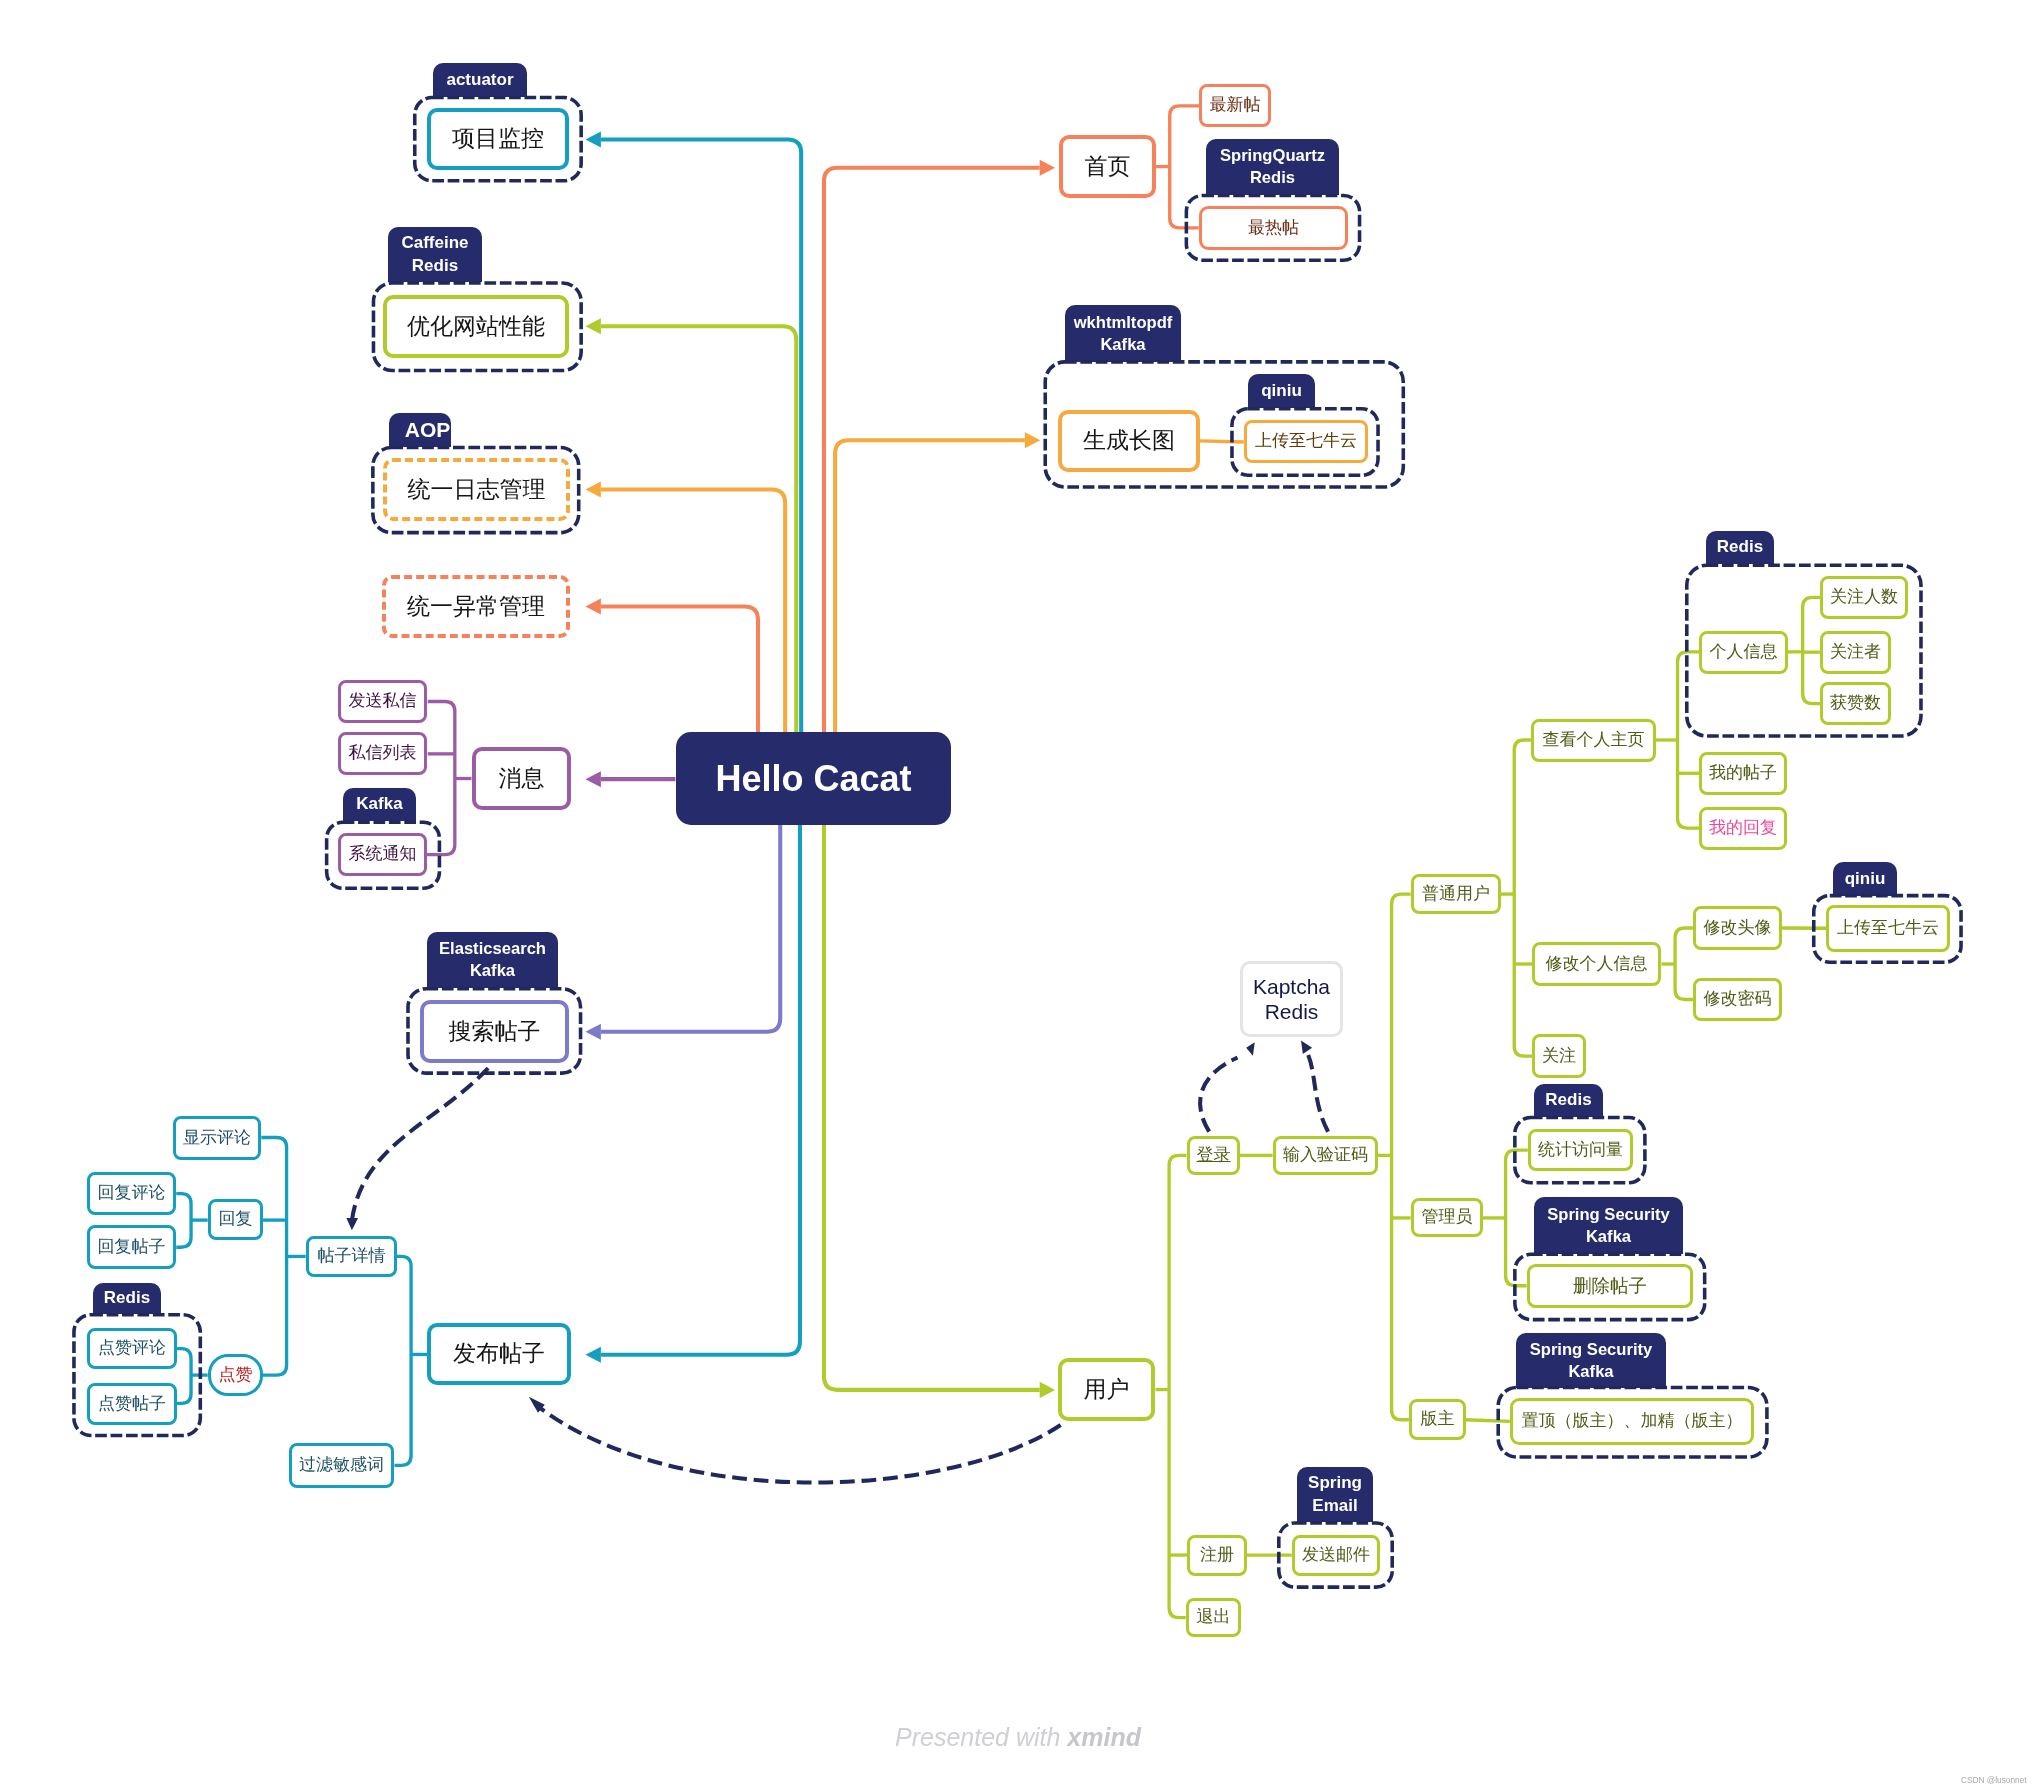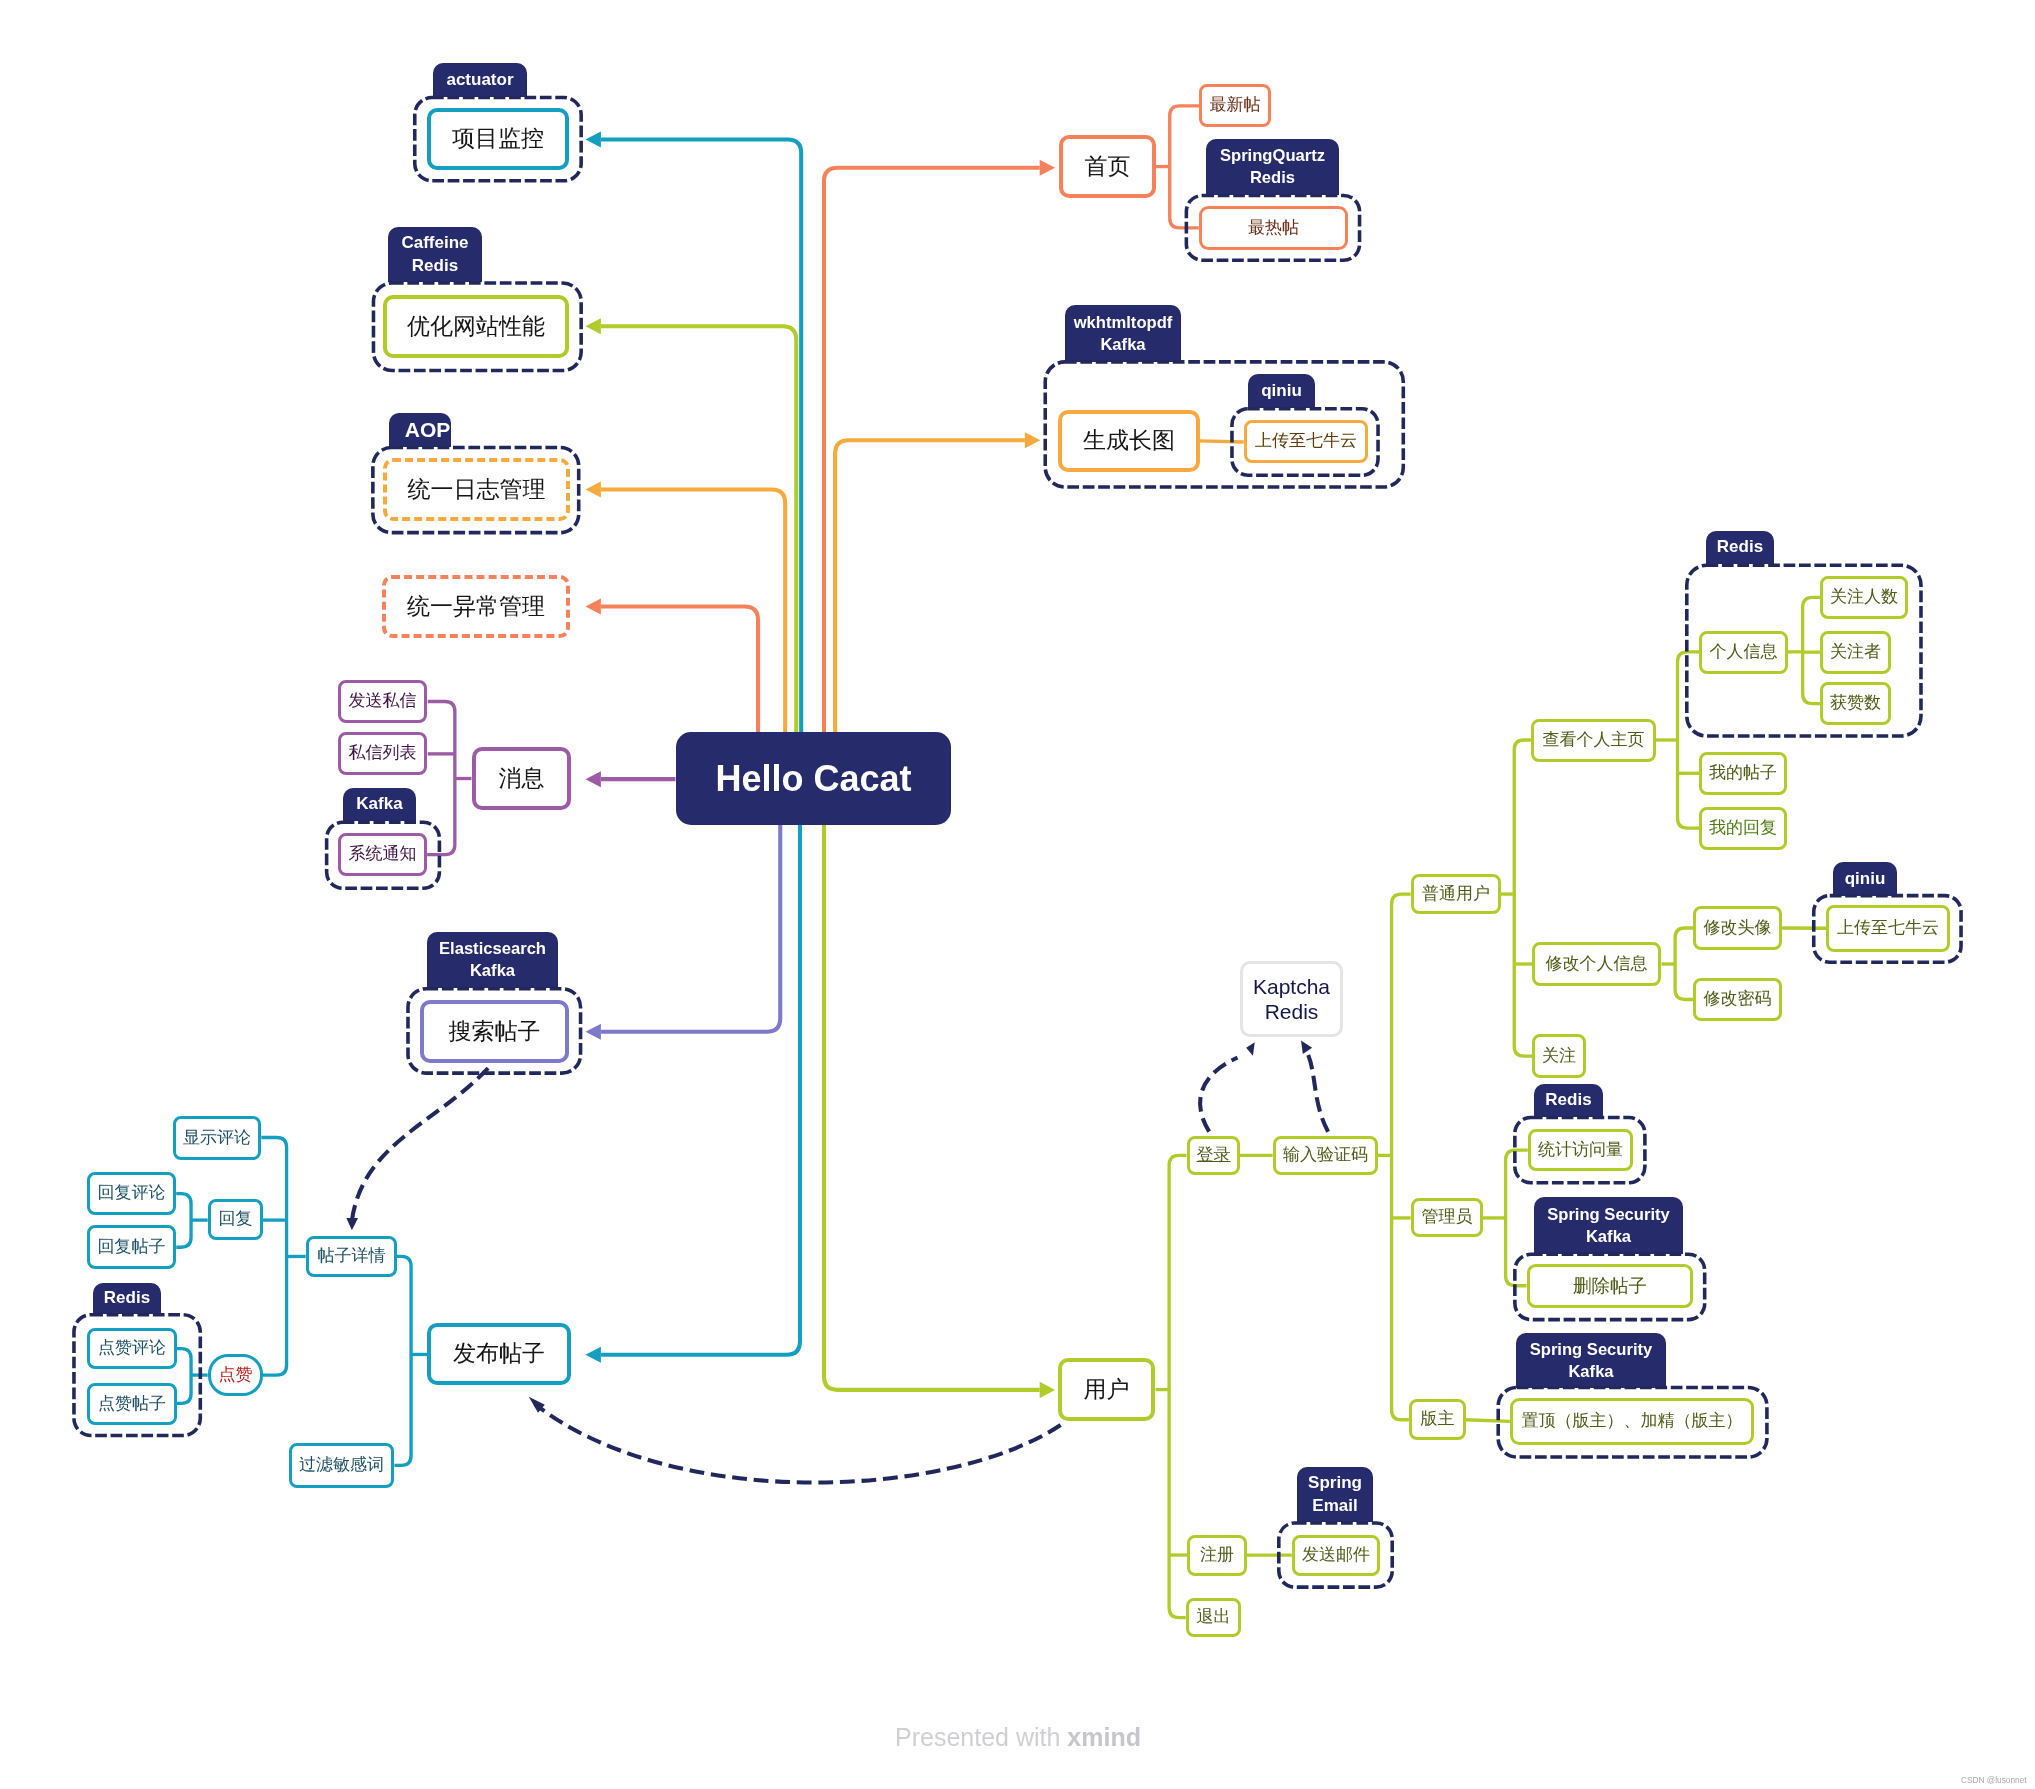--- a/index.html
+++ b/index.html
@@ -152,21 +152,21 @@
   <div class="node" style="left:1273px;top:1136px;width:105px;height:39px;font-size:17px;border:3.1px solid #b1cb2b;border-radius:8px;color:#4e5c16;">输入验证码</div>
   <div class="node" style="left:1411px;top:874px;width:90px;height:40px;font-size:17px;border:3.1px solid #b1cb2b;border-radius:8px;color:#4e5c16;">普通用户</div>
   <div class="node" style="left:1411px;top:1198px;width:72px;height:39px;font-size:17px;border:3.1px solid #b1cb2b;border-radius:8px;color:#4e5c16;">管理员</div>
   <div class="node" style="left:1409px;top:1399px;width:57px;height:41px;font-size:17px;border:3.1px solid #b1cb2b;border-radius:8px;color:#4e5c16;">版主</div>
   <div class="node" style="left:1531px;top:719px;width:125px;height:43px;font-size:17px;border:3.1px solid #b1cb2b;border-radius:8px;color:#4e5c16;">查看个人主页</div>
   <div class="node" style="left:1699px;top:631px;width:89px;height:43px;font-size:17px;border:3.1px solid #b1cb2b;border-radius:8px;color:#4e5c16;">个人信息</div>
   <div class="node" style="left:1820px;top:576px;width:88px;height:43px;font-size:17px;border:3.1px solid #b1cb2b;border-radius:8px;color:#4e5c16;">关注人数</div>
   <div class="node" style="left:1820px;top:631px;width:71px;height:43px;font-size:17px;border:3.1px solid #b1cb2b;border-radius:8px;color:#4e5c16;">关注者</div>
   <div class="node" style="left:1820px;top:682px;width:71px;height:43px;font-size:17px;border:3.1px solid #b1cb2b;border-radius:8px;color:#4e5c16;">获赞数</div>
   <div class="node" style="left:1699px;top:752px;width:88px;height:43px;font-size:17px;border:3.1px solid #b1cb2b;border-radius:8px;color:#4e5c16;">我的帖子</div>
-  <div class="node" style="left:1699px;top:807px;width:88px;height:43px;font-size:17px;border:3.1px solid #b1cb2b;border-radius:8px;color:#4d7c0f;">我的回复</div>
+  <div class="node" style="left:1699px;top:807px;width:88px;height:43px;font-size:17px;border:3.1px solid #b1cb2b;border-radius:8px;color:#ec4899;">我的回复</div>
   <div class="node" style="left:1532px;top:942px;width:129px;height:44px;font-size:17px;border:3.1px solid #b1cb2b;border-radius:8px;color:#4e5c16;">修改个人信息</div>
   <div class="node" style="left:1693px;top:906px;width:89px;height:44px;font-size:17px;border:3.1px solid #b1cb2b;border-radius:8px;color:#4e5c16;">修改头像</div>
   <div class="node" style="left:1693px;top:978px;width:89px;height:43px;font-size:17px;border:3.1px solid #b1cb2b;border-radius:8px;color:#4e5c16;">修改密码</div>
   <div class="node" style="left:1532px;top:1034px;width:54px;height:44px;font-size:17px;border:3.1px solid #b1cb2b;border-radius:8px;color:#4e5c16;">关注</div>
   <div class="node" style="left:1826px;top:905px;width:124px;height:47px;font-size:17px;border:3.1px solid #b1cb2b;border-radius:8px;color:#4e5c16;">上传至七牛云</div>
   <div class="node" style="left:1528px;top:1129px;width:105px;height:42px;font-size:17px;border:3.1px solid #b1cb2b;border-radius:8px;color:#4e5c16;">统计访问量</div>
   <div class="node" style="left:1527px;top:1264px;width:166px;height:44px;font-size:18.5px;border:3.7px solid #b1cb2b;border-radius:8.6px;color:#4e5c16;">删除帖子</div>
   <div class="node" style="left:1510px;top:1398px;width:244px;height:47px;font-size:17px;border:3.7px solid #b1cb2b;border-radius:9.2px;color:#4e5c16;">置顶（版主）、加精（版主）</div>
   <div class="node" style="left:1187px;top:1535px;width:60px;height:41px;font-size:17px;border:3.1px solid #b1cb2b;border-radius:8px;color:#4e5c16;">注册</div>
   <div class="node" style="left:1292px;top:1535px;width:88px;height:41px;font-size:17px;border:3.1px solid #b1cb2b;border-radius:8px;color:#4e5c16;">发送邮件</div>
@@ -183,16 +183,16 @@
     <rect x="1925" y="317" width="281" height="105" rx="26" ry="26" fill="none" stroke="#21295c" stroke-width="5.8" stroke-dasharray="19 6"></rect>
     <rect x="1696" y="587" width="581" height="203" rx="32" ry="32" fill="none" stroke="#21295c" stroke-width="5.8" stroke-dasharray="19 6"></rect>
     <rect x="1999" y="663" width="237" height="108" rx="26" ry="26" fill="none" stroke="#21295c" stroke-width="5.8" stroke-dasharray="19 6"></rect>
     <rect x="2737" y="917" width="380" height="277" rx="32" ry="32" fill="none" stroke="#21295c" stroke-width="5.8" stroke-dasharray="19 6"></rect>
     <rect x="2943" y="1453" width="239" height="108" rx="26" ry="26" fill="none" stroke="#21295c" stroke-width="5.8" stroke-dasharray="19 6"></rect>
     <rect x="2458" y="1813" width="211" height="106" rx="26" ry="26" fill="none" stroke="#21295c" stroke-width="5.8" stroke-dasharray="19 6"></rect>
     <rect x="2458" y="2035" width="308" height="106" rx="26" ry="26" fill="none" stroke="#21295c" stroke-width="5.8" stroke-dasharray="19 6"></rect>
     <rect x="2431" y="2251" width="436" height="113" rx="30" ry="30" fill="none" stroke="#21295c" stroke-width="5.8" stroke-dasharray="19 6"></rect>
     <rect x="2075" y="2471" width="184" height="104" rx="26" ry="26" fill="none" stroke="#21295c" stroke-width="5.8" stroke-dasharray="19 6"></rect>
   </svg>
-  <div class="wm" style="left:895px;top:1723px;font-size:25px;"><span>Presented with </span><b>xmind</b></div>
+  <div class="wm" style="left:895px;top:1723px;font-size:25px;font-style:italic;"><span>Presented with </span><b>xmind</b></div>
   <div class="csdn" style="left:1961px;top:1775px;font-size:8.3px;">CSDN @lusonnet</div>
 </div>
 
 
 </body></html>

